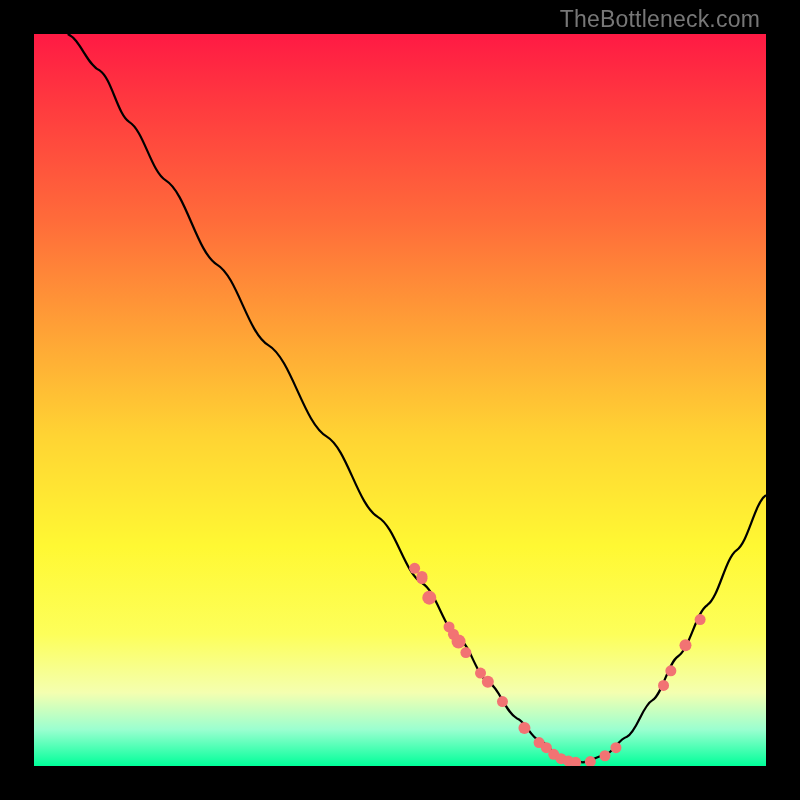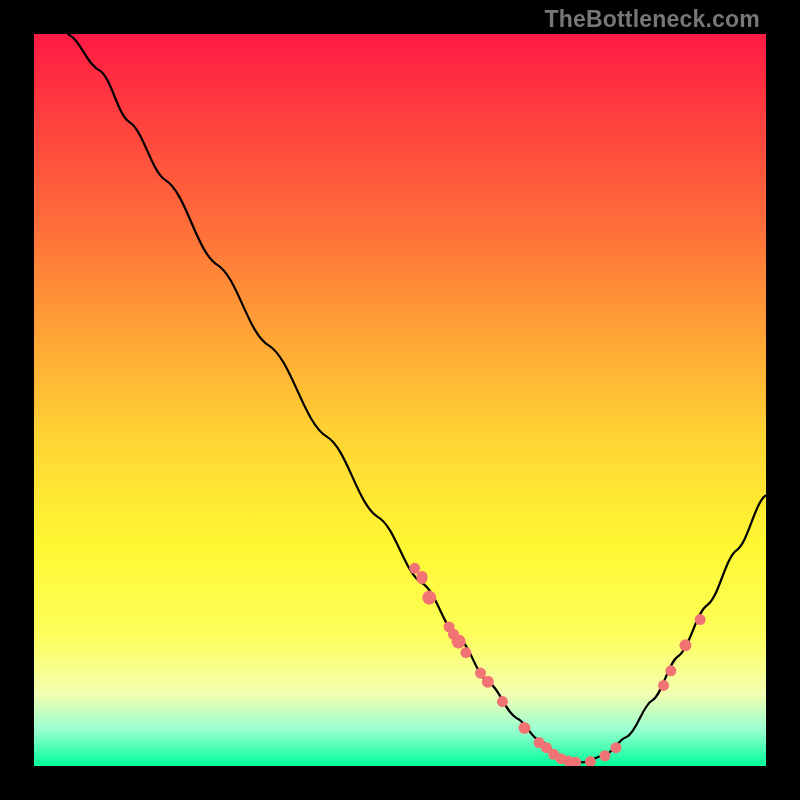--- a/index.html
+++ b/index.html
@@ -27,21 +27,21 @@
       #fdff5a 82%,
       #f4ffb0 90%,
       #9bffd0 95%,
       #00ff99 100%);
   }
   .watermark {
     position: absolute;
     top: 6px;
     right: 40px;
     color: #777;
-    font-weight: 700;
+    font-weight: 400;
     font-size: 23px;
     letter-spacing: 0.2px;
   }
   svg {
     position: absolute;
     left: 0;
     top: 0;
   }
 </style>
 </head>

